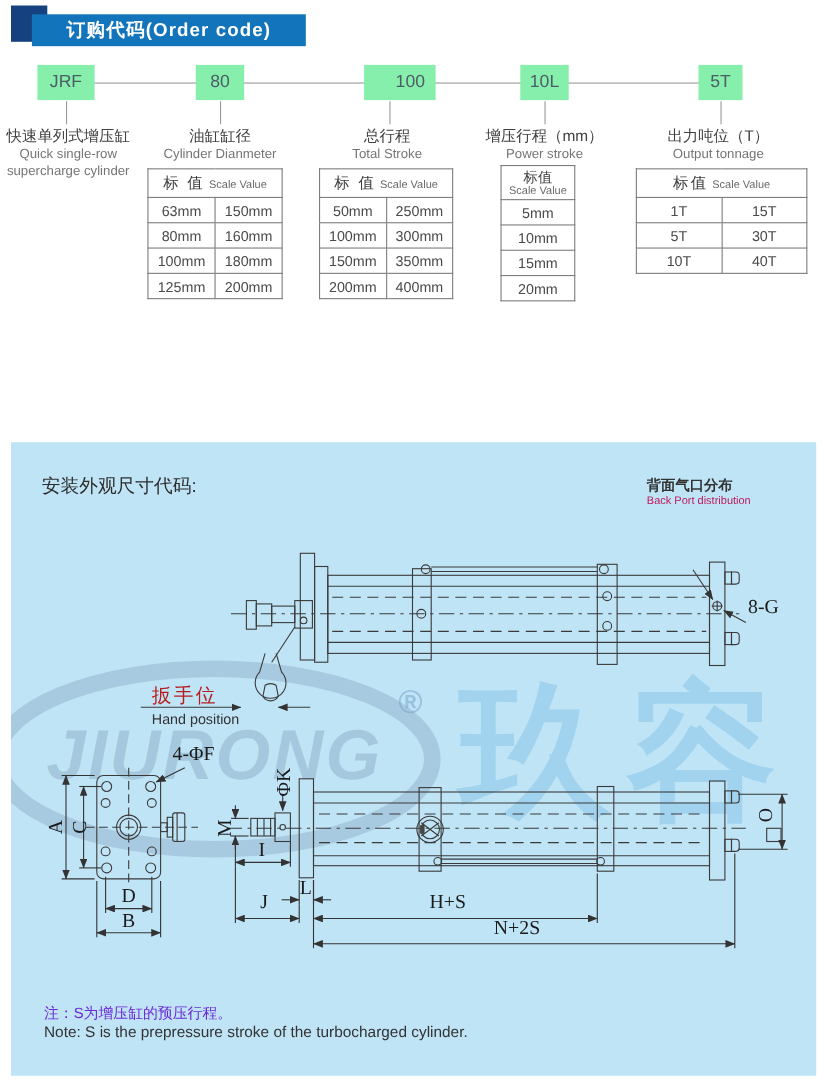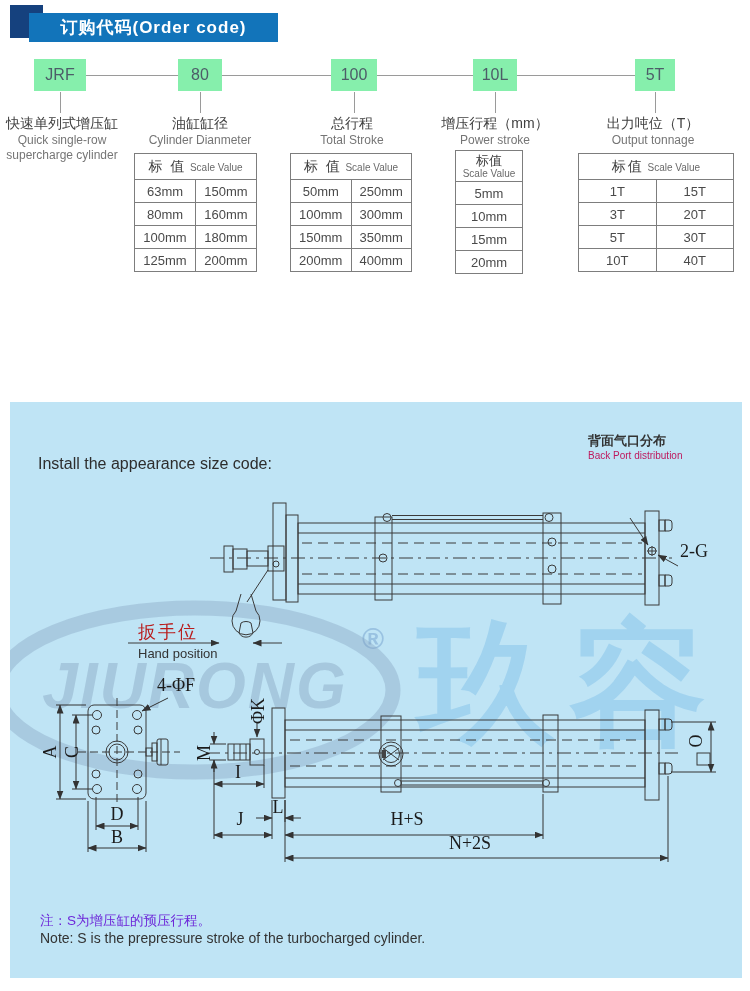--- a/index.html
+++ b/index.html
@@ -73,21 +73,21 @@
 </head>
 <body>
 
 <div class="abs hdr-square"></div>
 <div class="abs hdr-banner">订购代码(Order code)</div>
 
 <div class="abs flow-line"></div>
 
 <div class="abs code-box" style="left:34px;width:52px;">JRF</div>
 <div class="abs code-box" style="left:178px;width:44px;">80</div>
-<div class="abs code-box" style="left:331px;width:46px;">100</div>
+<div class="abs code-box" style="left:331px;width:46px;padding-left:19px;">100</div>
 <div class="abs code-box" style="left:473px;width:44px;">10L</div>
 <div class="abs code-box" style="left:635px;width:40px;">5T</div>
 
 <div class="abs stem" style="left:60px;"></div>
 <div class="abs stem" style="left:200px;"></div>
 <div class="abs stem" style="left:354px;"></div>
 <div class="abs stem" style="left:495px;"></div>
 <div class="abs stem" style="left:655px;"></div>
 
 <div class="abs col-label" style="left:0px;width:124px;">
@@ -193,24 +193,20 @@
   <tbody>
       <tr>
         <td class="hd" colspan="2">
     <span class="hz">标值</span>
     <span class="he">Scale Value</span>
   </td>
       </tr>
   <tr>
         <td>1T</td>
         <td>15T</td>
-      </tr>
-  <tr>
-        <td>3T</td>
-        <td>20T</td>
       </tr>
   <tr>
         <td>5T</td>
         <td>30T</td>
       </tr>
   <tr>
         <td>10T</td>
         <td>40T</td>
       </tr>
 </tbody>
@@ -384,28 +380,28 @@
 
       <line x1="658" y1="374" x2="658" y2="460"></line>
       <line x1="275" y1="456" x2="658" y2="456" marker-start="url(#arr)" marker-end="url(#arr)"></line>
 
       <line x1="661" y1="320" x2="706" y2="320"></line>
         <line x1="661" y1="370" x2="706" y2="370"></line>
       <line x1="701" y1="320" x2="701" y2="370" marker-start="url(#arr)" marker-end="url(#arr)"></line>
     </g>
   </svg>
 
-  <div class="abs p-title-en">Install the appearance size code:</div>
+  <div class="abs p-title-zh">安装外观尺寸代码:</div>
   <div class="abs backport-zh">背面气口分布</div>
   <div class="abs backport-en">Back Port distribution</div>
 
   <div class="abs hand-zh">扳手位</div>
   <div class="abs hand-en">Hand position</div>
 
-  <span class="abs dim" style="left:664px;top:140px;width:40px;">2-G</span>
+  <span class="abs dim" style="left:664px;top:140px;width:40px;">8-G</span>
   <span class="abs dim" style="left:140px;top:274px;width:52px;">4-ΦF</span>
   <span class="abs dim rot" style="left:32px;top:341px;width:16px;">A</span>
   <span class="abs dim rot" style="left:54px;top:341px;width:16px;">C</span>
   <span class="abs dim" style="left:99px;top:403px;width:16px;">D</span>
   <span class="abs dim" style="left:99px;top:426px;width:16px;">B</span>
   <span class="abs dim rot" style="left:186px;top:342px;width:16px;">M</span>
   <span class="abs dim rot" style="left:230px;top:300px;width:36px;">ΦK</span>
   <span class="abs dim" style="left:220px;top:361px;width:16px;">I</span>
   <span class="abs dim" style="left:260px;top:396px;width:16px;">L</span>
   <span class="abs dim" style="left:222px;top:408px;width:16px;">J</span>

